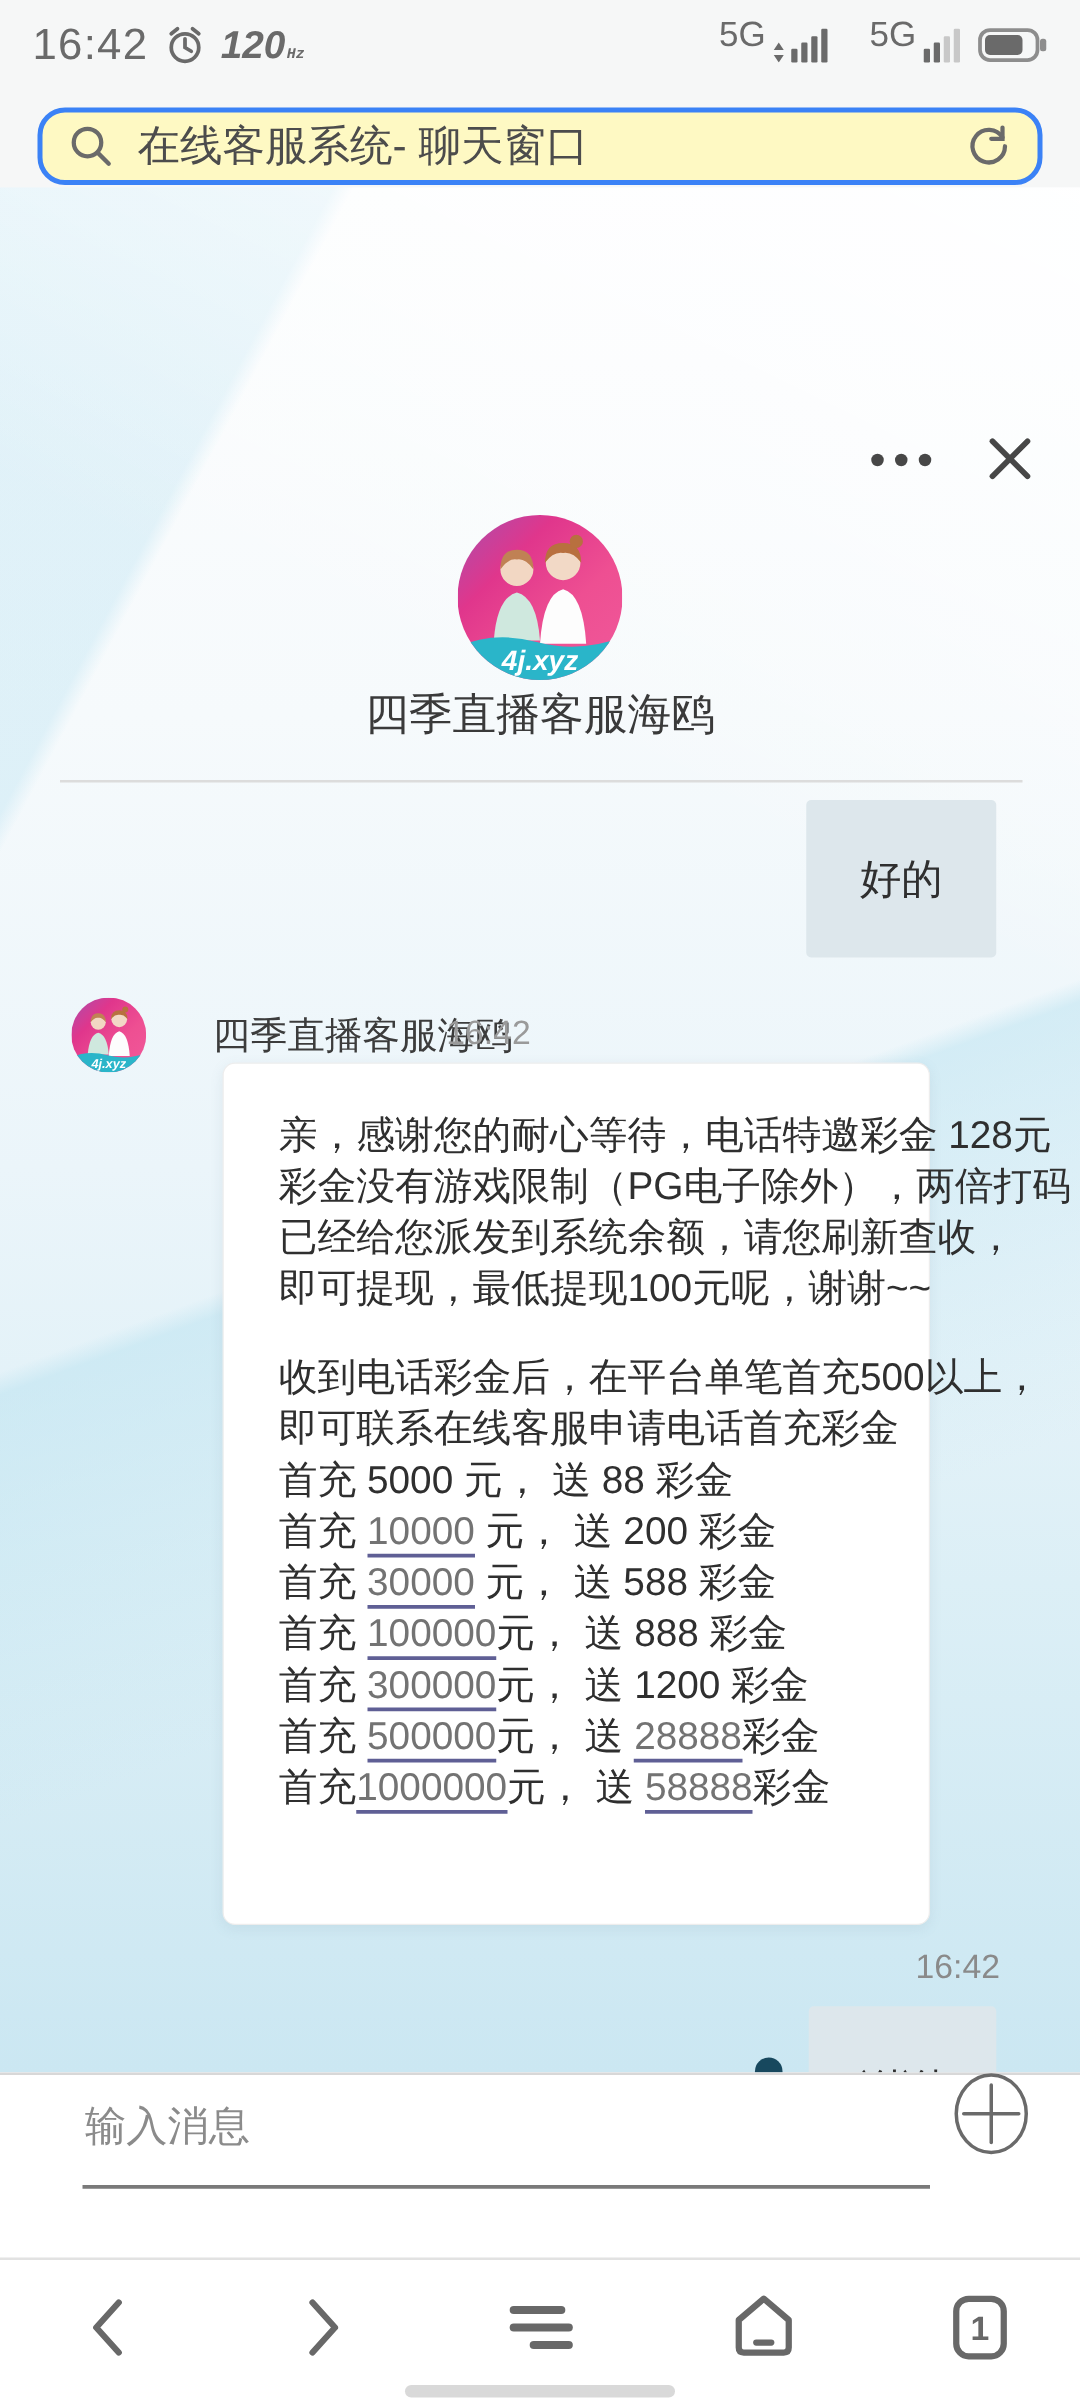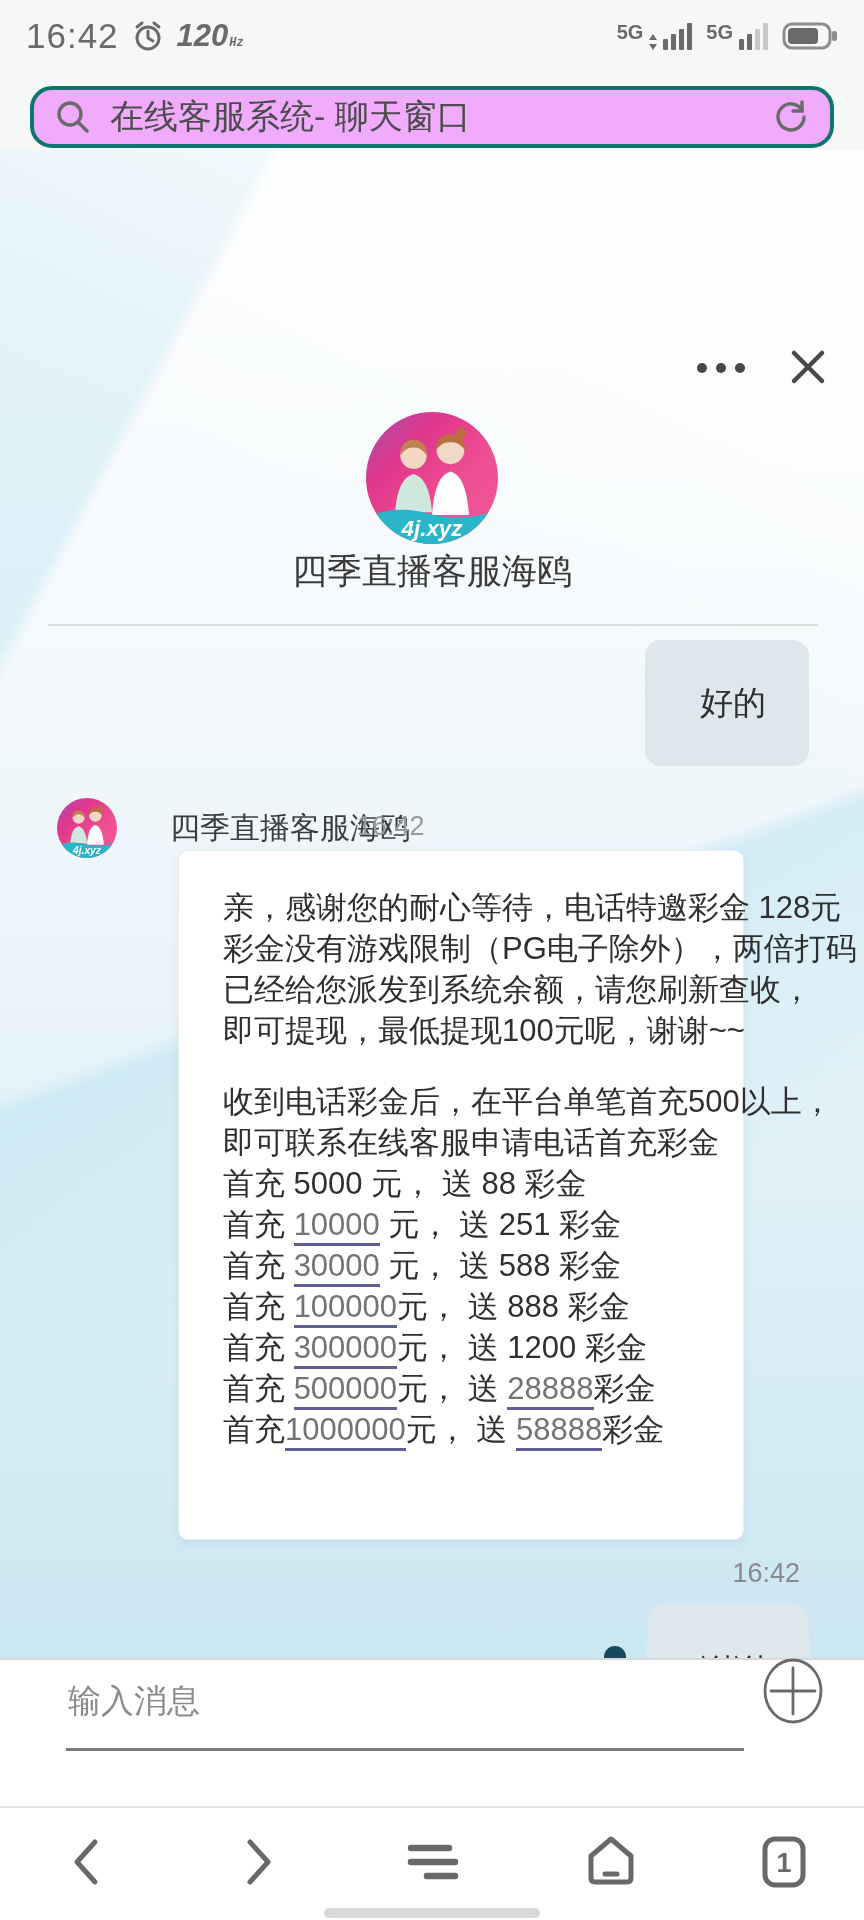--- a/index.html
+++ b/index.html
@@ -7,43 +7,43 @@
     background:#f6f7f7;font-family:"Liberation Sans",sans-serif;-webkit-font-smoothing:antialiased;}
   
   .statusbar{position:absolute;left:0;top:0;width:864px;height:72px;display:flex;
     align-items:center;justify-content:space-between;padding:0 26px;box-sizing:border-box;color:#6a6a6a;}
   .sb-left{display:flex;align-items:center;gap:12px;}
   .sb-time{font-size:35px;letter-spacing:1px;}
   .hz{font-style:italic;font-weight:bold;font-size:31px;display:flex;align-items:baseline;}
   .hz small{font-size:12px;margin-left:1px;font-family:Liberation Mono, monospace;}
   .sb-right{display:flex;align-items:center;gap:14px;}
   .sig{display:flex;align-items:flex-end;gap:1px;}
-  .sig .lbl{font-size:20px;font-weight:bold;margin-right:3px;line-height:1;transform:translateY(-8px);}
+  .sig .lbl{font-size:28px;font-weight:normal;margin-right:3px;line-height:1;transform:translateY(-8px);margin-left:20px;}
   .bar{width:5px;border-radius:1px;background:#6a6a6a;margin-left:2px;}
   .bar.dim{background:#c8c8c8;}
   
-  .searchbar{position:absolute;left:30px;top:86px;width:804px;height:62px;background:#f0abfc;
-    border:4px solid #0f766e;border-radius:22px;display:flex;align-items:center;box-sizing:border-box;padding:0 20px;}
+  .searchbar{position:absolute;left:30px;top:86px;width:804px;height:62px;background:#fef9c3;
+    border:4px solid #3b82f6;border-radius:22px;display:flex;align-items:center;box-sizing:border-box;padding:0 20px;}
   .search-text{font-size:34px;color:#4c4c4c;margin-left:18px;flex:1;white-space:nowrap;overflow:hidden;}
   
   .chatpage{position:absolute;left:0;top:150px;width:864px;height:1508px;overflow:hidden;
     background-image:
       linear-gradient(160deg, rgba(255,255,255,0) 52%, rgba(185,226,240,.50) 53%, rgba(255,255,255,0) 72%),
       linear-gradient(206deg, rgba(255,255,255,.85) 0%, rgba(255,255,255,0) 34%),
       linear-gradient(118deg, rgba(168,219,238,.30) 0 16%, rgba(255,255,255,0) 17%),
       linear-gradient(180deg,#fcfdfe 0%,#f6fafc 28%,#ebf5fa 52%,#dcefF6 74%,#cbe7f2 100%);}
   .hdr-dots{position:absolute;left:686px;top:196px;width:70px;height:44px;display:flex;align-items:center;
     justify-content:center;gap:9px;cursor:pointer;}
   .hdr-dots i{width:10px;height:10px;border-radius:50%;background:#474747;}
   .hdr-close{position:absolute;left:783px;top:192px;width:50px;height:50px;cursor:pointer;}
   .big-avatar{position:absolute;left:366px;top:262px;width:132px;height:132px;border-radius:50%;overflow:hidden;}
   .agent-title{position:absolute;left:0;top:398px;width:864px;text-align:center;font-size:35px;color:#3a3a3a;}
   .divider{position:absolute;left:48px;top:474px;width:770px;height:2px;background:#dcdcdc;}
-  .bubble{position:absolute;background:#dde7ec;border-radius:16px;color:#2f2f2f;
-    display:flex;align-items:center;justify-content:center;font-size:33px;padding-left:12px;}
+  .bubble{position:absolute;background:#dde7ec;border-radius:4px;color:#2f2f2f;
+    display:flex;align-items:center;justify-content:center;font-size:33px;}
   .bubble.b1{left:645px;top:490px;width:152px;height:126px;}
   .bubble.b2{left:647px;top:1455px;width:150px;height:132px;}
   .mini-avatar{position:absolute;left:57px;top:648px;width:60px;height:60px;border-radius:50%;overflow:hidden;}
   .agent-row-name{position:absolute;left:170px;top:658px;font-size:30px;color:#3c3c3c;}
   .agent-row-time{position:absolute;left:357px;top:661px;font-size:27px;color:#9a9a9a;}
   .msg-card{position:absolute;left:178px;top:700px;width:566px;height:690px;background:#fff;
     border:1px solid #ededed;border-radius:10px;box-sizing:border-box;
     box-shadow:0 3px 10px rgba(90,120,140,.10);padding:36px 42px 0 44px;}
   .msg-line{font-size:31px;line-height:41px;color:#2f2f2f;white-space:nowrap;}
   .msg-line.blank{height:30px;}
@@ -192,21 +192,21 @@
     <div class="msg-card">
       <div>
           <div class="msg-line"><span>亲，感谢您的耐心等待，电话特邀彩金 128元</span></div>
           <div class="msg-line"><span>彩金没有游戏限制（PG电子除外），两倍打码</span></div>
           <div class="msg-line"><span>已经给您派发到系统余额，请您刷新查收，</span></div>
           <div class="msg-line"><span>即可提现，最低提现100元呢，谢谢~~</span></div>
           <div class="msg-line blank"></div>
           <div class="msg-line"><span>收到电话彩金后，在平台单笔首充500以上，</span></div>
           <div class="msg-line"><span>即可联系在线客服申请电话首充彩金</span></div>
           <div class="msg-line"><span>首充 5000 元， 送 88 彩金</span></div>
-          <div class="msg-line"><span>首充 </span><span class="num-link">10000</span><span> 元， 送 251 彩金</span></div>
+          <div class="msg-line"><span>首充 </span><span class="num-link">10000</span><span> 元， 送 200 彩金</span></div>
           <div class="msg-line"><span>首充 </span><span class="num-link">30000</span><span> 元， 送 588 彩金</span></div>
           <div class="msg-line"><span>首充 </span><span class="num-link">100000</span><span>元， 送 888 彩金</span></div>
           <div class="msg-line"><span>首充 </span><span class="num-link">300000</span><span>元， 送 1200 彩金</span></div>
           <div class="msg-line"><span>首充 </span><span class="num-link">500000</span><span>元， 送 </span><span class="num-link">28888</span><span>彩金</span></div>
           <div class="msg-line"><span>首充</span><span class="num-link">1000000</span><span>元， 送 </span><span class="num-link">58888</span><span>彩金</span></div>
         </div>
     </div>
 
     <div class="right-time">16:42</div>
     <div class="unread-dot"></div>

